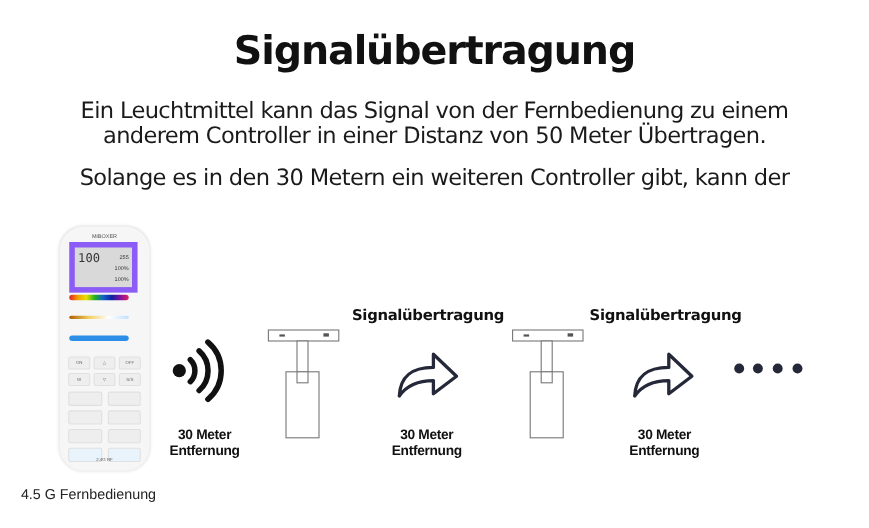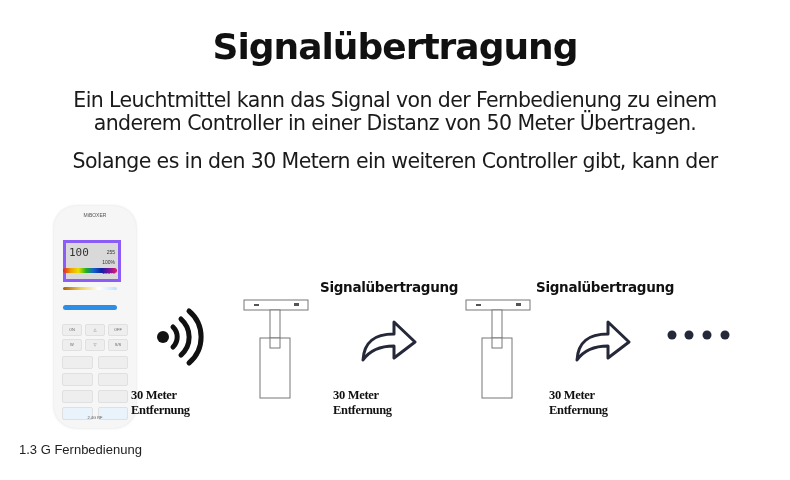--- a/index.html
+++ b/index.html
@@ -5,39 +5,39 @@
   html, body { margin:0; padding:0; background:#ffffff; }
   body { width:790px; height:480px; position:relative; overflow:hidden; font-family:"Liberation Sans", sans-serif; color:#111; }
   .title { position:absolute; top:26px; left:0; width:790px; text-align:center; font-family:"DejaVu Sans", sans-serif; font-weight:bold; font-size:36px; letter-spacing:-1px; color:#111; }
   .para { position:absolute; left:0; width:790px; text-align:center; font-family:"DejaVu Sans", sans-serif; font-size:20.5px; line-height:23px; color:#1a1a1a; letter-spacing:-0.6px; }
   .p1 { top:89px; }
   .p2 { top:150px; }
 
   
   .remote { position:absolute; left:54px; top:206px; width:82px; height:222px; background:#f6f6f6; border-radius:22px; box-shadow:0 0 3px rgba(0,0,0,0.15); }
   .brand { position:absolute; top:6px; left:0; width:100%; text-align:center; font-size:5px; color:#555; }
-  .screen { position:absolute; top:14px; left:9px; width:52px; height:36px; background:#d9d9d9; border:3px solid #8b5cf6; font-size:5px; color:#333;margin-top:20px; }
+  .screen { position:absolute; top:14px; left:9px; width:52px; height:36px; background:#d9d9d9; border:5px solid #8b5cf6; font-size:5px; color:#333; }
   .screen .big { position:absolute; left:3px; top:3px; font-size:11px; font-family:"DejaVu Sans Mono", monospace; }
   .screen .r1 { position:absolute; right:3px; top:6px; }
   .screen .r2 { position:absolute; right:3px; top:16px; }
   .screen .r3 { position:absolute; right:3px; top:26px; }
   .bar { position:absolute; left:9px; width:54px; height:5px; border-radius:3px; }
   .bar.rgb { top:62px; background:linear-gradient(90deg,#e02020,#f0a000,#e8e000,#20b020,#1060d0,#1020a0,#8010a0,#e02060); }
   .bar.cct { top:81px; height:3px; background:linear-gradient(90deg,#b06000,#f0d060,#ffffff,#bfe0ff); }
   .bar.bri { top:99px; background:#2d8ee8; }
   .btns { position:absolute; left:8px; top:118px; width:66px; display:grid; grid-template-columns:repeat(3,1fr); gap:3px; }
   .btns .b { height:10px; background:#eeeeee; border:1px solid #e0e0e0; border-radius:2px; font-size:4px; color:#666; text-align:center; line-height:10px; }
   .zones { position:absolute; left:8px; top:150px; width:66px; display:grid; grid-template-columns:1fr 1fr; gap:4px 5px; }
   .zones .z { height:11px; background:#eeeeee; border:1px solid #e0e0e0; border-radius:2px; }
   .zones .z.blue { background:#e9f3fb; }
   .remote-foot { position:absolute; bottom:8px; left:0; width:100%; text-align:center; font-size:4px; color:#555; }
 
   .caption { position:absolute; left:19px; top:442px; font-size:13px; color:#222; }
 
-  .label { position:absolute; text-align:left; font-family:Liberation Serif, serif; font-weight:bold; font-size:12.5px; line-height:15px; color:#111; width:110px; letter-spacing:-0.3px; }
+  .label { position:absolute; text-align:center; font-family:Liberation Sans, sans-serif; font-weight:bold; font-size:12.5px; line-height:15px; color:#111; width:110px; letter-spacing:-0.3px; }
   .sig-title { position:absolute; font-family:"DejaVu Sans", sans-serif; font-weight:bold; font-size:13.5px; color:#111; letter-spacing:-0.3px; }
 
   .icon { position:absolute; }
 </style>
 </head>
 <body>
 
 <div class="title">Signalübertragung</div>
 <div class="para p1">
   <div>Ein Leuchtmittel kann das Signal von der Fernbedienung zu einem</div>
@@ -71,21 +71,21 @@
     <div class="z"></div>
     <div class="z"></div>
     <div class="z"></div>
     <div class="z"></div>
     <div class="z"></div>
     <div class="z blue"></div>
     <div class="z blue"></div>
   </div>
   <div class="remote-foot">2.4G RF</div>
 </div>
-<div class="caption">1.3 G Fernbedienung</div>
+<div class="caption">4.5 G Fernbedienung</div>
 
 <svg class="icon" style="left:155px;top:305px;" width="52" height="64" viewBox="0 0 52 64">
   <circle cx="8" cy="32" r="6" fill="#111"></circle>
   <path d="M18 22 A14 14 0 0 1 18 42" fill="none" stroke="#111" stroke-width="5" stroke-linecap="round"></path>
   <path d="M26 14 A24 24 0 0 1 26 50" fill="none" stroke="#111" stroke-width="5" stroke-linecap="round"></path>
   <path d="M34 6 A34 34 0 0 1 34 58" fill="none" stroke="#111" stroke-width="5" stroke-linecap="round"></path>
 </svg>
 <div class="label" style="left:131px;top:388px;">
   <div>30 Meter</div>
   <div>Entfernung</div>

